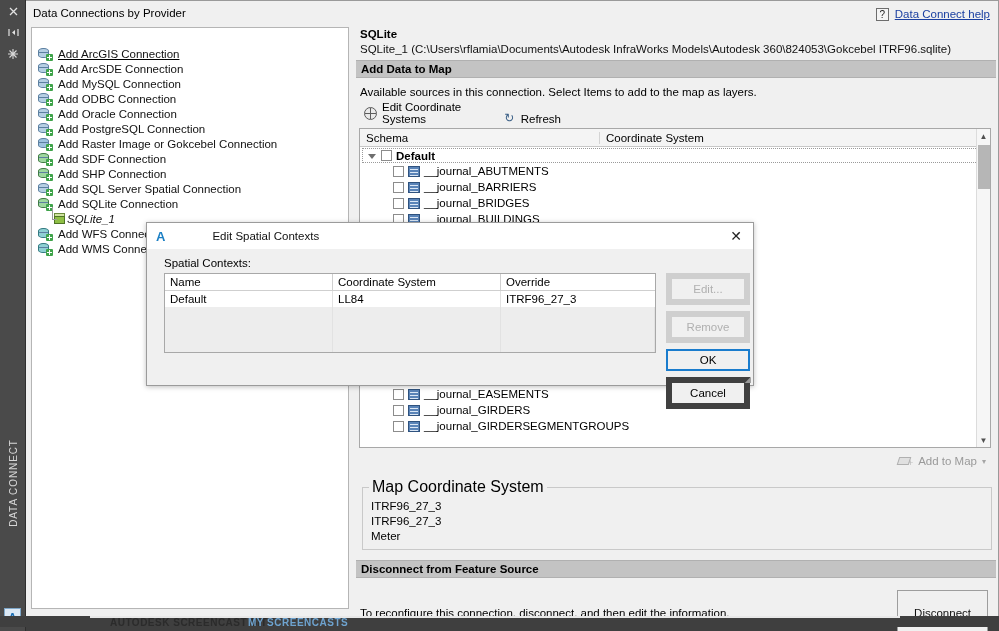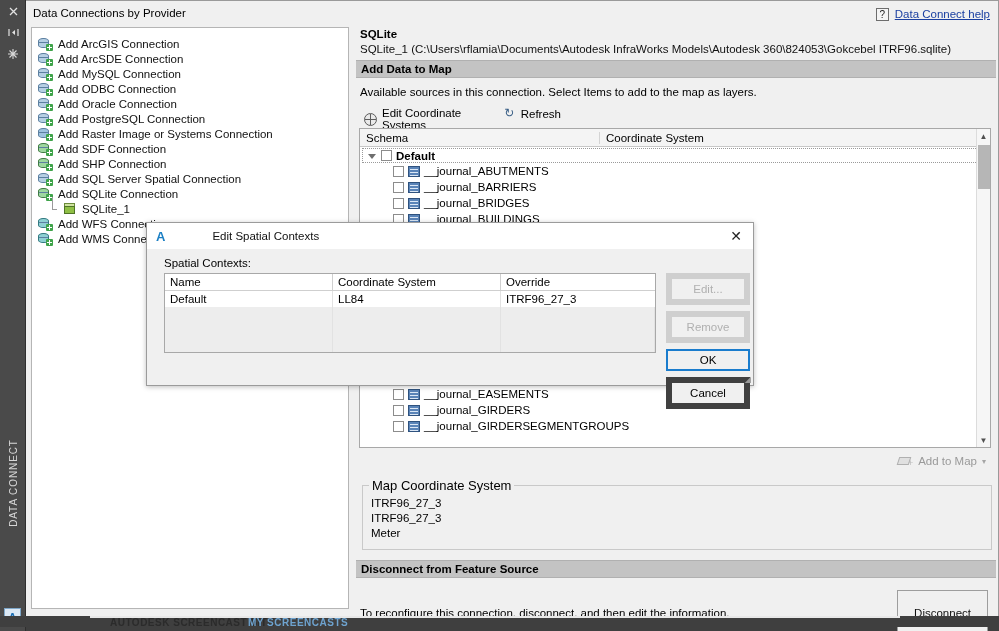--- a/index.html
+++ b/index.html
@@ -64,25 +64,25 @@
   .provider-box {
     position: absolute; left: 2px; top: 22px; width: 318px; height: 582px;
     background: #fff; border: 1px solid #b5b5b5;
     overflow: hidden;
   }
   .prov-item {
     display: flex; align-items: center; gap: 6px;
     height: 15px; padding: 0 0 0 6px; margin-top: 0px;
     white-space: nowrap;
   }
-  .prov-item:first-child { margin-top: 8px; }
+  .prov-item:first-child { margin-top: 18px; text-decoration: underline; }
   .prov-label { font-size: 11.5px; color: #111; }
   .prov-child {
-    display: flex; align-items: center; gap: 5px;
-    height: 15px; padding-left: 32px; position: relative;
+    display: flex; align-items: center; 
+    height: 15px; padding-left: 22px; position: relative; font-style: italic;
   }
   .prov-child::before {
     content: ""; position: absolute; left: 20px; top: -4px;
     width: 1px; height: 12px; background: #9a9a9a;
   }
   .prov-child::after {
     content: ""; position: absolute; left: 20px; top: 8px;
     width: 5px; height: 1px; background: #9a9a9a;
   }
 
@@ -138,21 +138,21 @@
   .conn-path  { font-size: 11.5px; padding: 3px 0 5px 4px; color: #111; }
 
   .band-header {
     background: #c3c3c3; color: #000; font-weight: bold;
     font-size: 11.5px; padding: 2px 0 2px 5px;
     border-top: 1px solid #b0b0b0; border-bottom: 1px solid #b0b0b0;
   }
   .hint-text { font-size: 11.5px; padding: 8px 0 8px 4px; }
 
   .toolbar {
-    display: flex; align-items: flex-start; height: 20px;
+    display: flex; align-items: flex-end; height: 20px;
     margin-left: 3px; width: 210px;
   }
   .tb-btn {
     display: flex; align-items: center; gap: 5px;
     padding: 0 7px 0 4px; font-size: 11.5px; cursor: pointer;
     border: 1px solid transparent;
   }
   .tb-sep { width: 1px; background: #c8c8c8; margin: 2px 1px; }
   .globe {
     width: 13px; height: 13px; border-radius: 50%;
@@ -246,21 +246,21 @@
     background: #e0e0e0; border: 1px solid #b0b0b0;
     transform: skewX(-18deg);
   }
   .addmap-ico .pl { position: absolute; right: 0; bottom: 0; color: #bdbdbd; font-size: 9px; line-height: 8px; }
   .caret-dn { font-size: 8px; color: #a5a5a5; }
 
   fieldset.mcs {
     margin: 4px 4px 0 6px; padding: 3px 6px 6px 6px;
     border: 1px solid #c9c9c9; height: 72px;
   }
-  fieldset.mcs legend { font-size: 13px; padding: 0 3px; }
+  fieldset.mcs legend { font-size: 16px; padding: 0 3px; }
   .mcs-line { font-size: 11.5px; line-height: 15px; padding-left: 2px; }
 
   .disc-band {
     margin-top: 10px;
     background: #c3c3c3; font-weight: bold; font-size: 11.5px;
     padding: 2px 0 2px 5px;
     border-top: 1px solid #b0b0b0; border-bottom: 1px solid #b0b0b0;
   }
   .disc-row {
     display: flex; align-items: center; justify-content: space-between;
@@ -424,21 +424,21 @@
               <span class="plus"></span>
             </span>
           <span class="prov-label">Add PostgreSQL Connection</span>
         </div>
         <div class="prov-item">
           <span class="ico-db r">
               <span class="body"></span>
               <span class="band"></span>
               <span class="plus"></span>
             </span>
-          <span class="prov-label">Add Raster Image or Systems Connection</span>
+          <span class="prov-label">Add Raster Image or Gokcebel Connection</span>
         </div>
         <div class="prov-item">
           <span class="ico-db g">
               <span class="body"></span>
               <span class="band"></span>
               <span class="plus"></span>
             </span>
           <span class="prov-label">Add SDF Connection</span>
         </div>
         <div class="prov-item">

